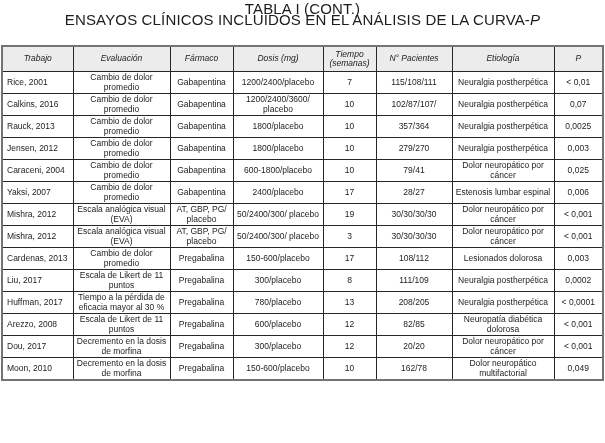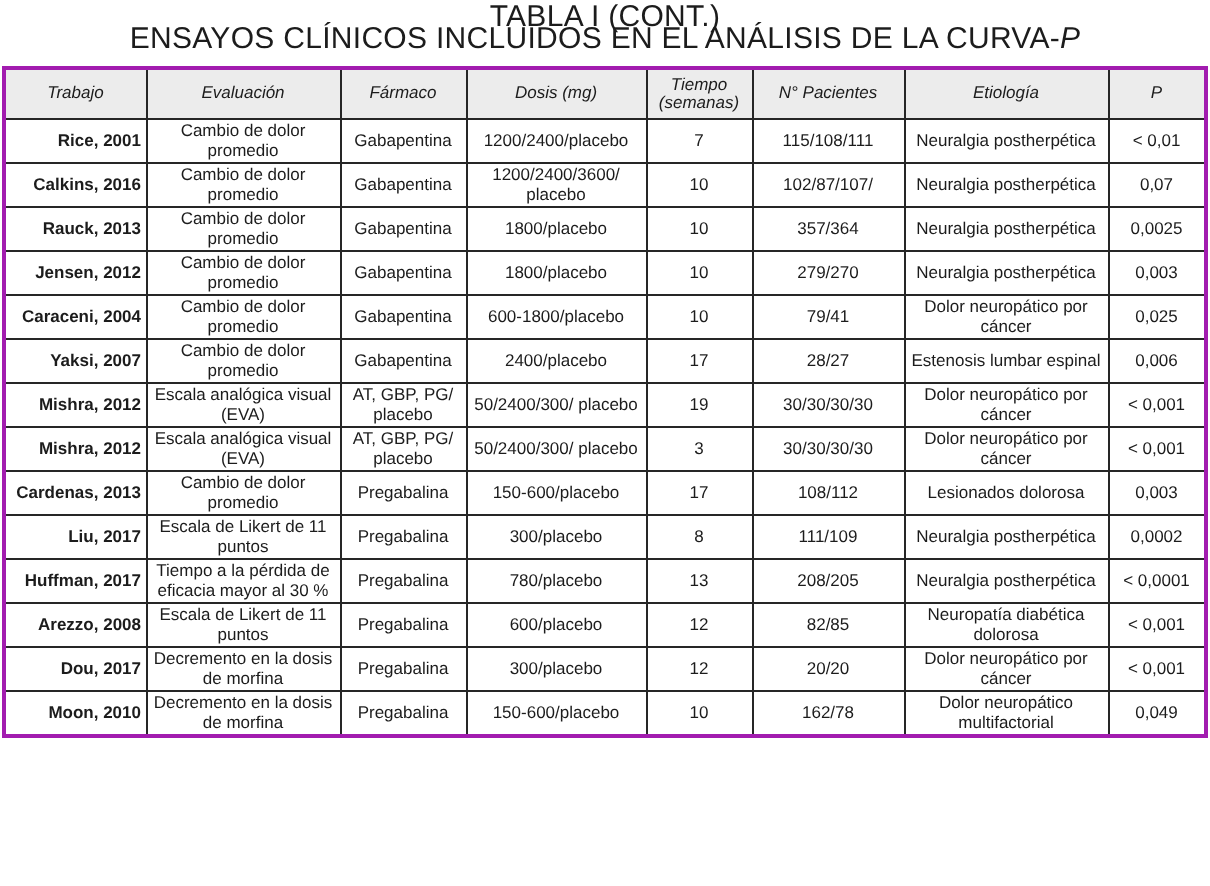--- a/index.html
+++ b/index.html
@@ -6,35 +6,35 @@
   body{width:605px;height:443px;overflow:hidden;}
   .page{
     width:605px;height:443px;background:#ffffff;
     font-family:"Liberation Sans",sans-serif;color:#1c1c1c;
     box-sizing:border-box;
   }
   .title-block{padding-top:3px;text-align:center;font-size:15px;line-height:11px;letter-spacing:.15px;}
   .title-line2 .it{font-style:italic;}
   table{
     border-collapse:collapse;table-layout:fixed;
-    width:601px;margin:8px auto 0;
-    border:2px solid #a21caf;
+    width:601px;margin:20px auto 0;
+    border:2px solid #737373;
   }
   th,td{
     border:1px solid #262626;
     font-size:8.5px;line-height:9.5px;
     padding:0 2px;text-align:center;vertical-align:middle;
     overflow:hidden;word-wrap:break-word;
   }
   th{
     font-style:italic;font-weight:400;
     background:#ececec;height:24px;
   }
   td{height:21px;background:#ffffff;}
-  td:first-child{text-align:right;padding-left:4px;font-weight:bold;}
+  td:first-child{text-align:left;padding-left:4px;}
 </style>
 </head>
 <body>
 
 <div class="page">
 
   <div class="title-block">
     <div class="title-line1">TABLA I (CONT.)</div>
     <div class="title-line2">
       <span>ENSAYOS CLÍNICOS INCLUIDOS EN EL ANÁLISIS DE LA CURVA-</span><span class="it">P</span>

